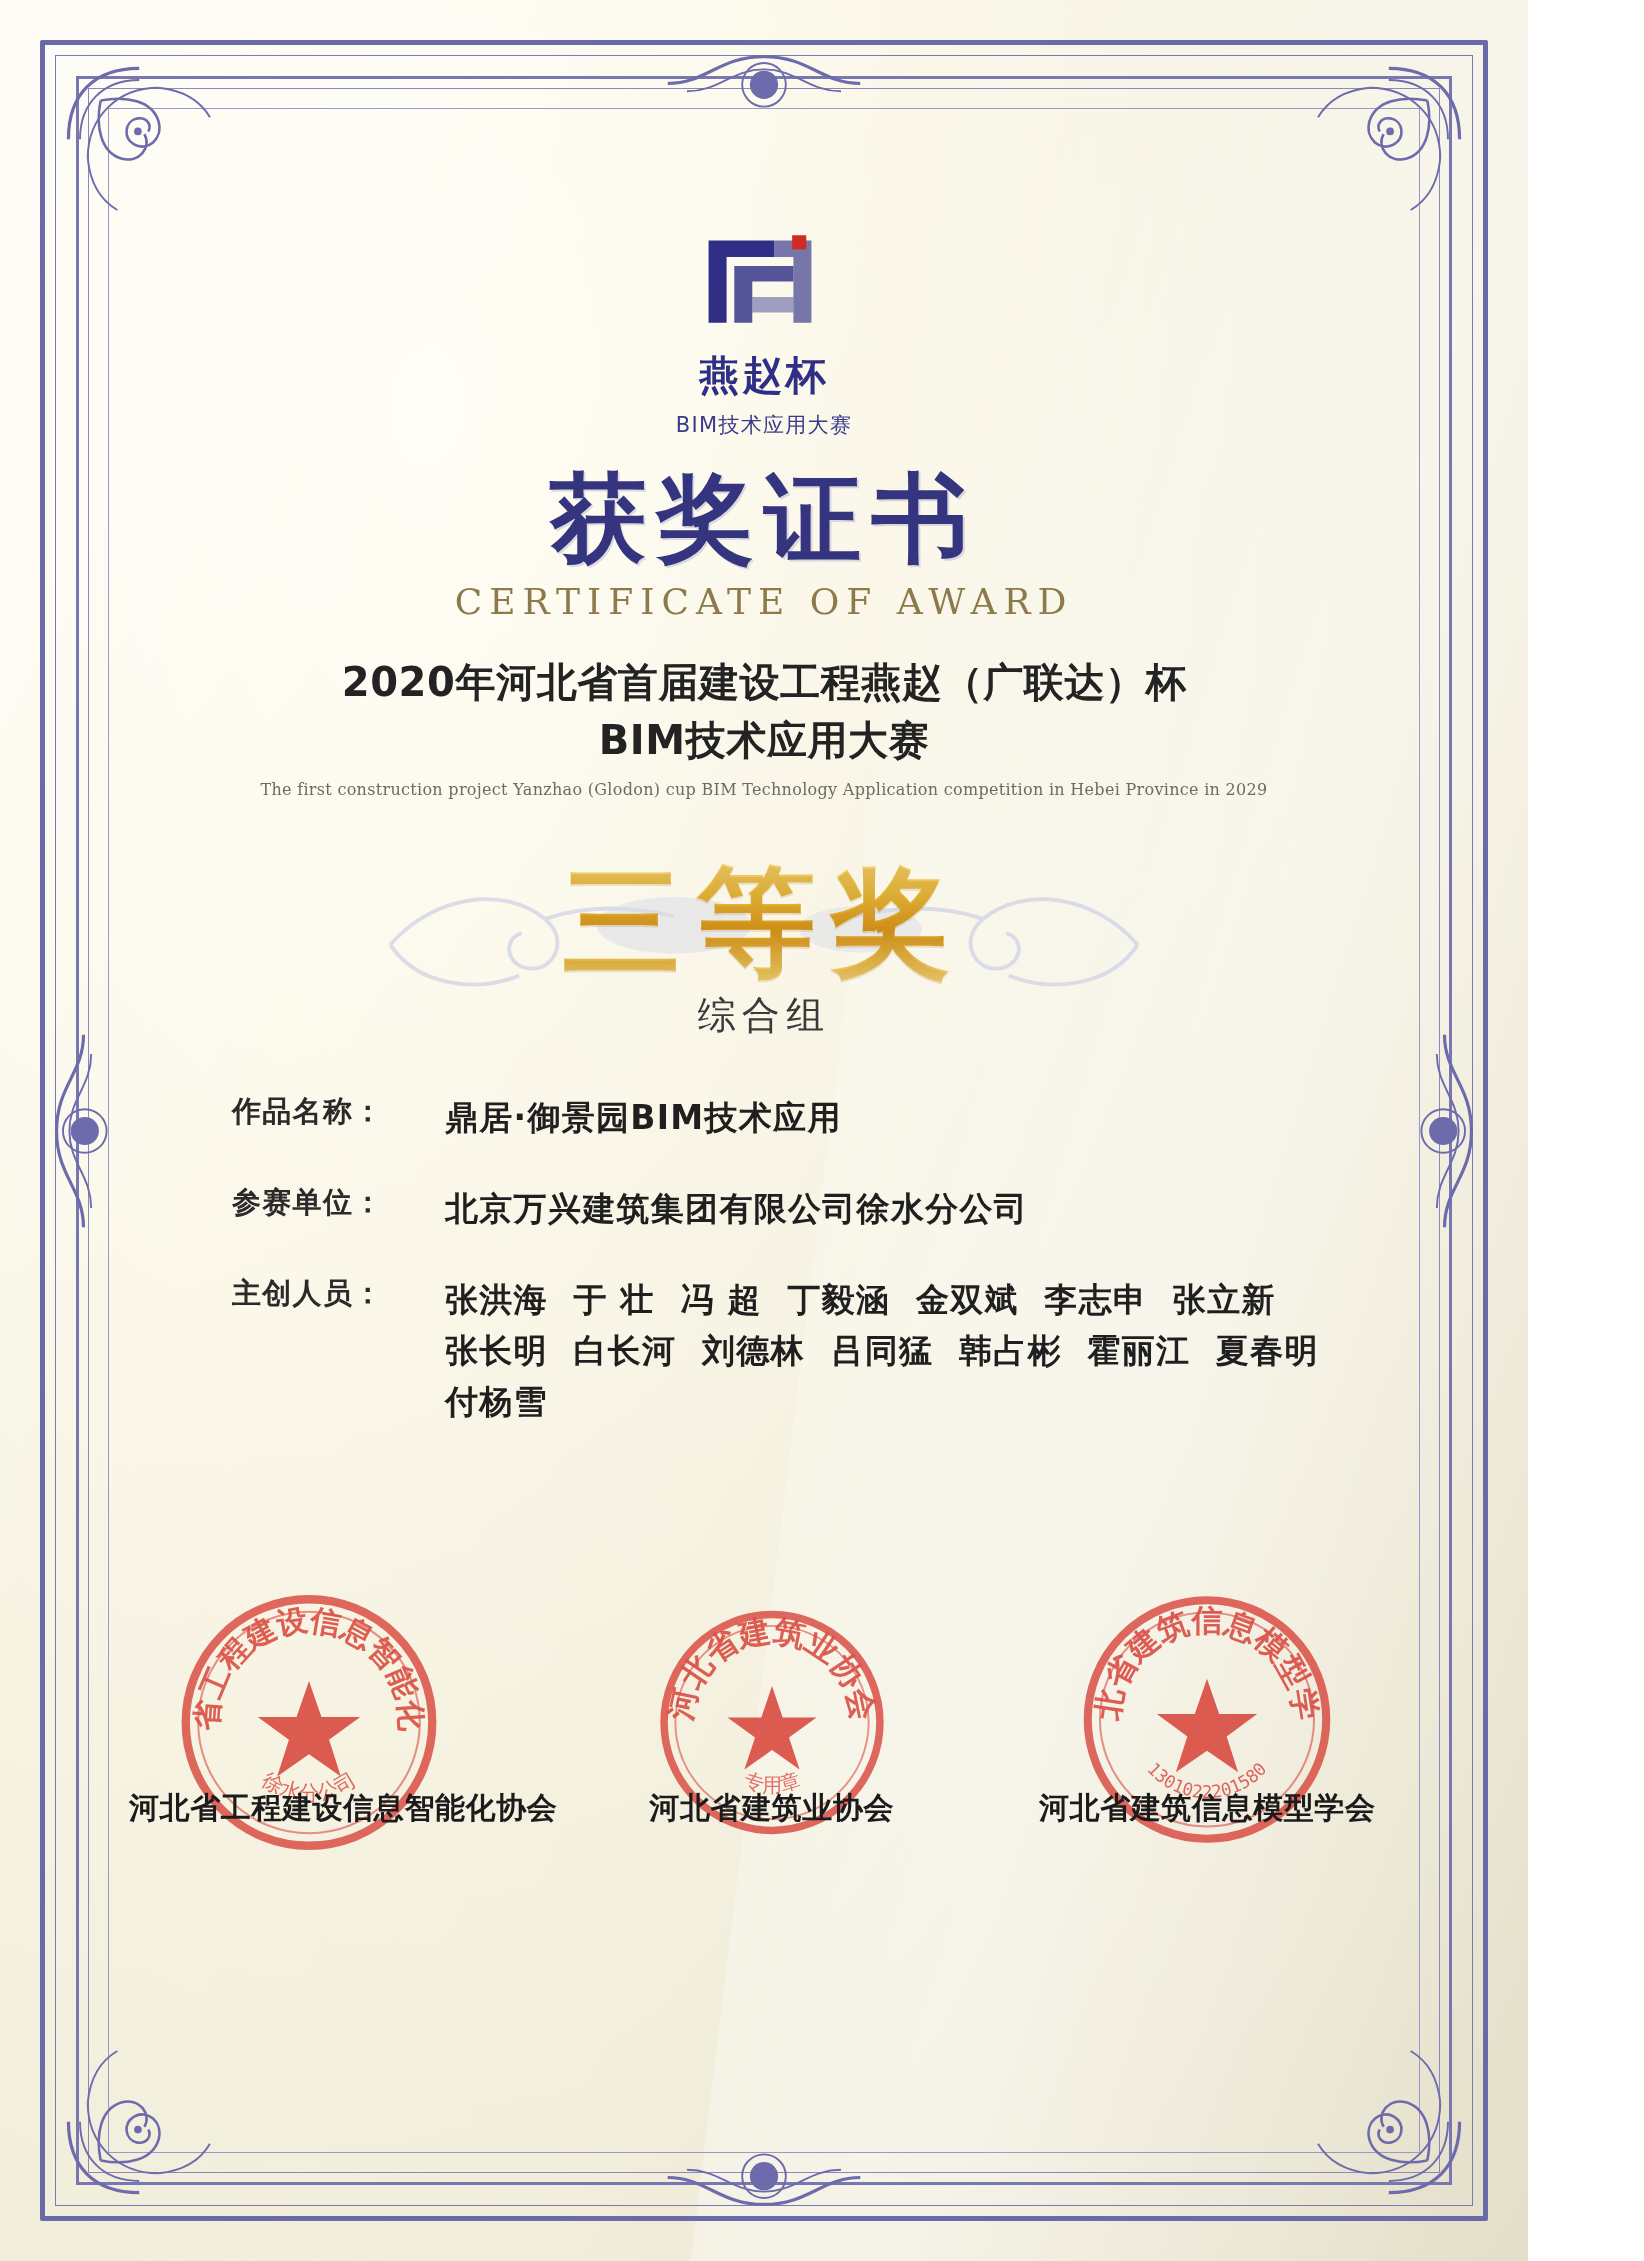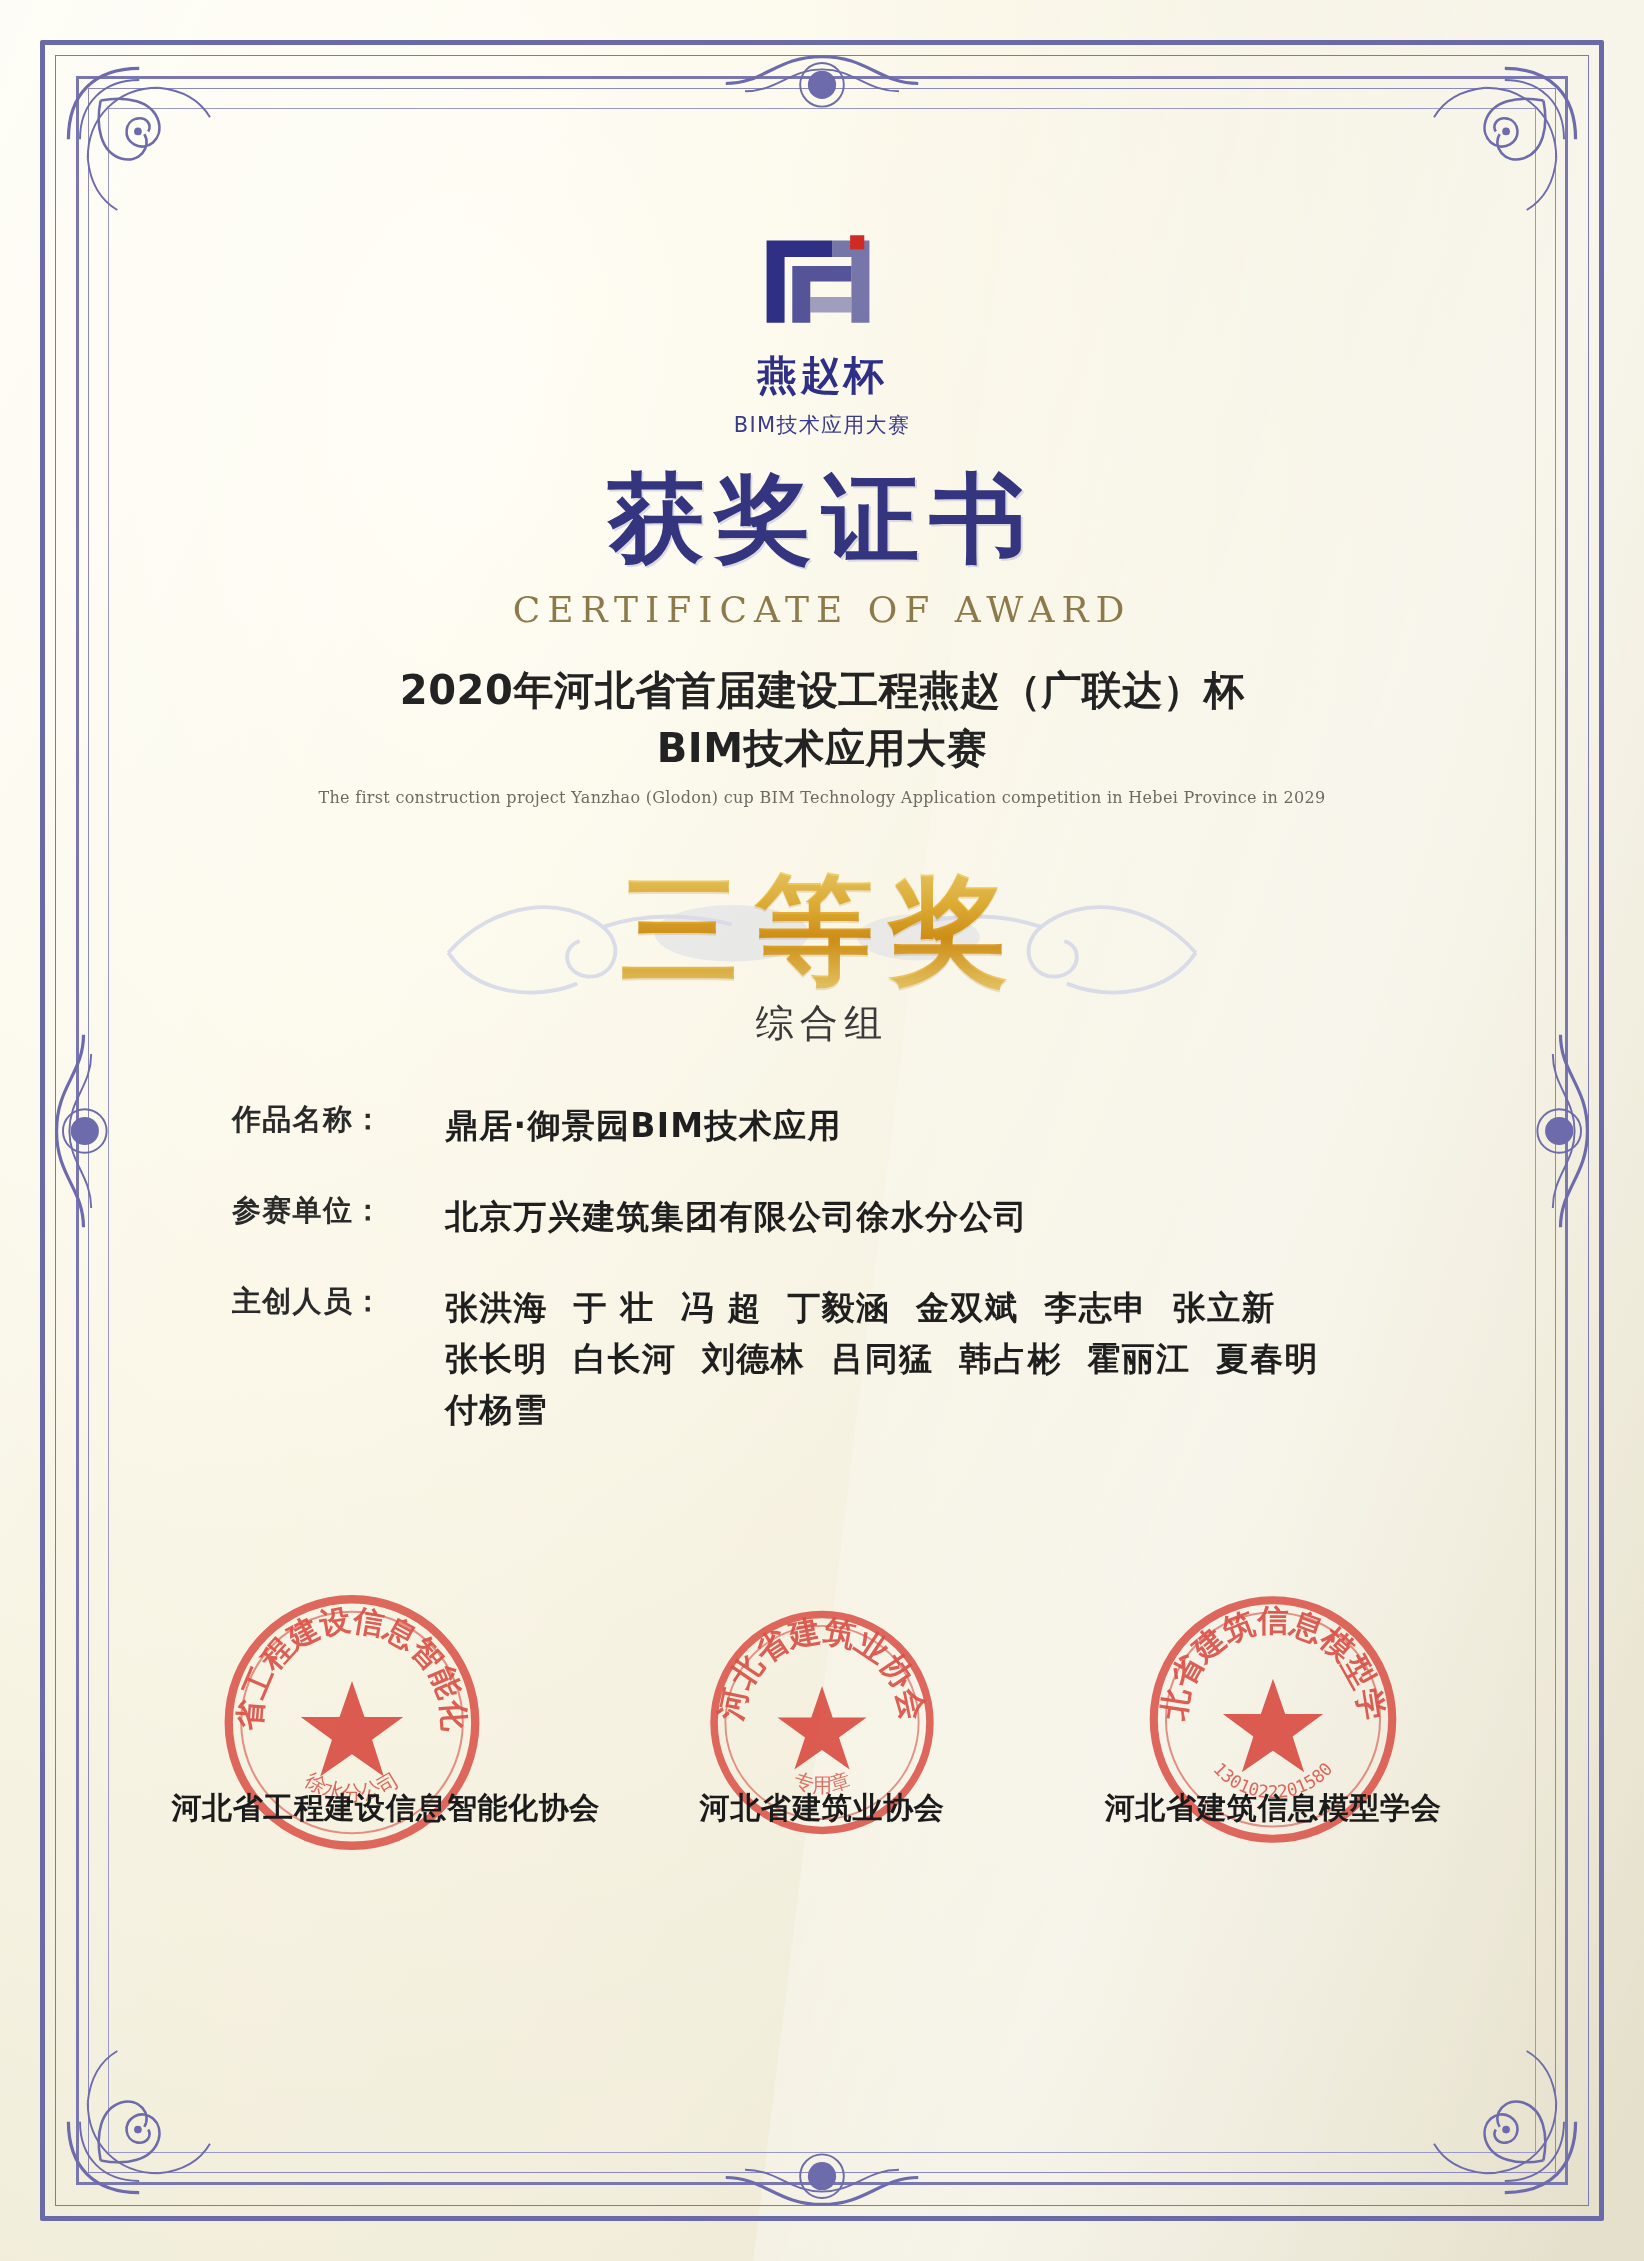--- a/index.html
+++ b/index.html
@@ -10,21 +10,21 @@
   body {
     width: 1644px;
     height: 2261px;
     font-family: "DejaVu Sans", "Liberation Sans", sans-serif;
     overflow: hidden;
   }
 
   
   .certificate {
     position: relative;
-    width: 1644px;
+    width: 1528px;
     height: 2261px;
     background:
       radial-gradient(ellipse at 28% 18%, #fffdf4 0%, #fbf8ea 38%, #f3efdd 72%, #eae6d2 100%);
     overflow: hidden;
   }
   .paper-tint {
     position: absolute;
     inset: 0;
     background:
       linear-gradient(115deg, rgba(255,255,255,0.55) 0%, rgba(255,255,255,0.0) 30%,
@@ -131,21 +131,21 @@
     margin-top: 26px;
     text-align: center;
     font-size: 97px;
     font-weight: 700;
     letter-spacing: 10.3px;
     color: #35357f;
     text-shadow: 1.9px 1.9px 0 rgba(120,118,180,0.25);
     line-height: 1.12;
   }
   .sub-title-en {
-    margin-top: 16px;
+    margin-top: 8px;
     text-align: center;
     font-family: "DejaVu Serif", "Liberation Serif", serif;
     font-size: 36px;
     letter-spacing: 7px;
     color: #8d7a4a;
   }
 
   .event-title {
     margin-top: 31px;
     text-align: center;

